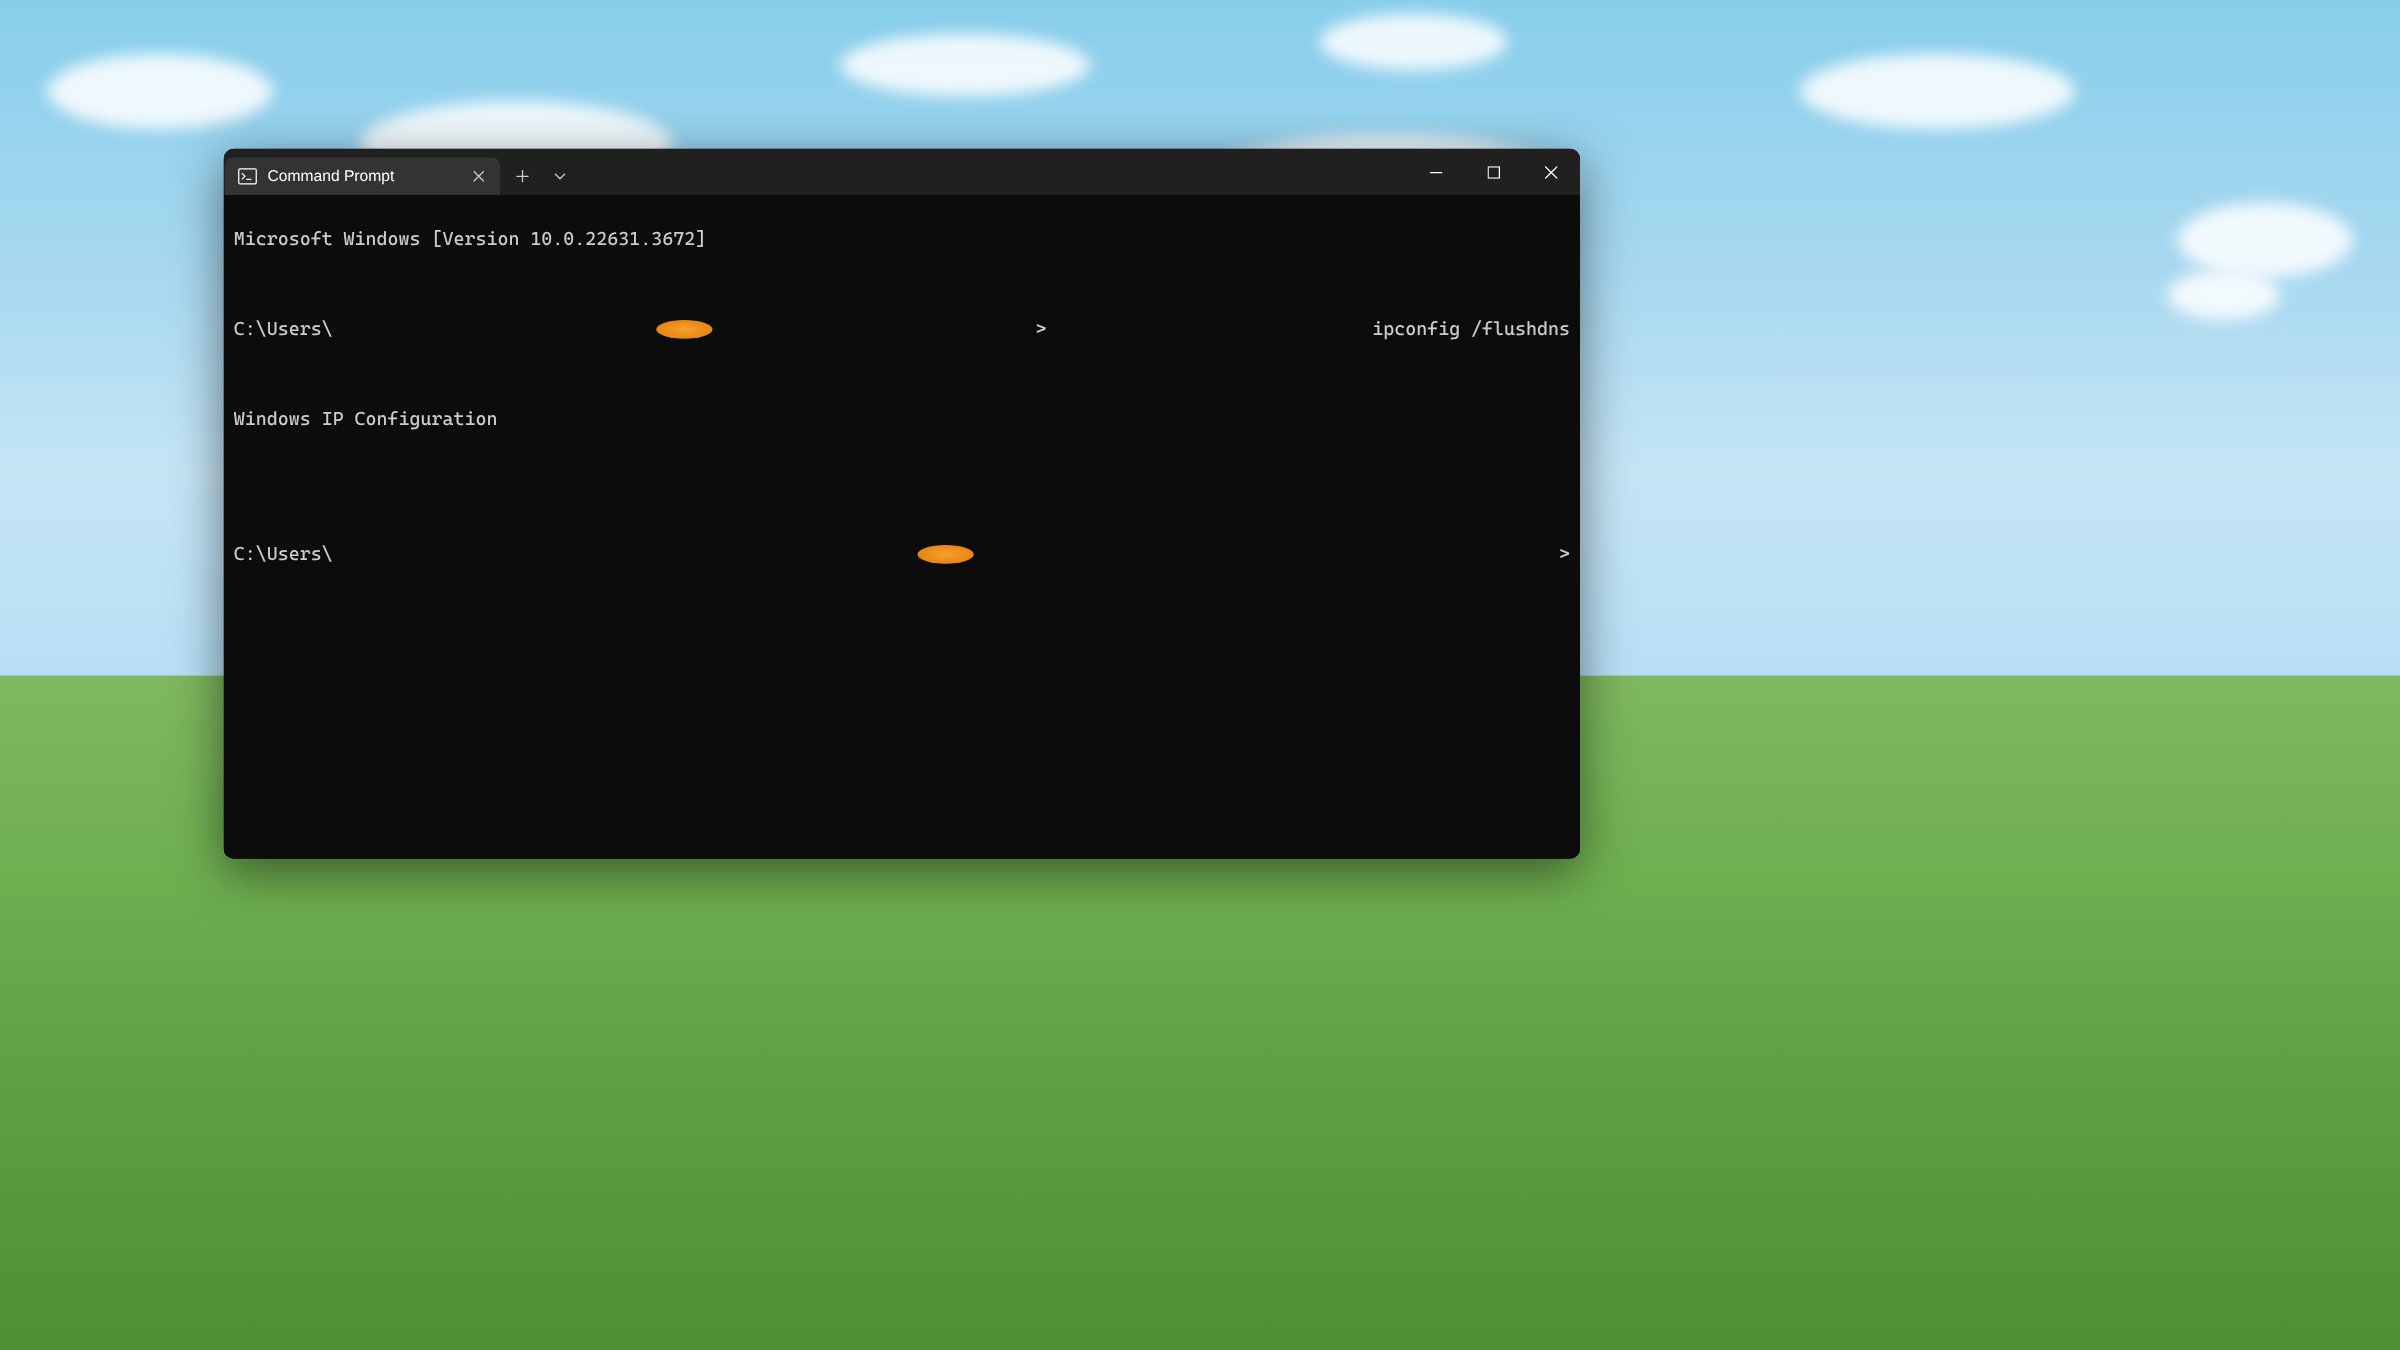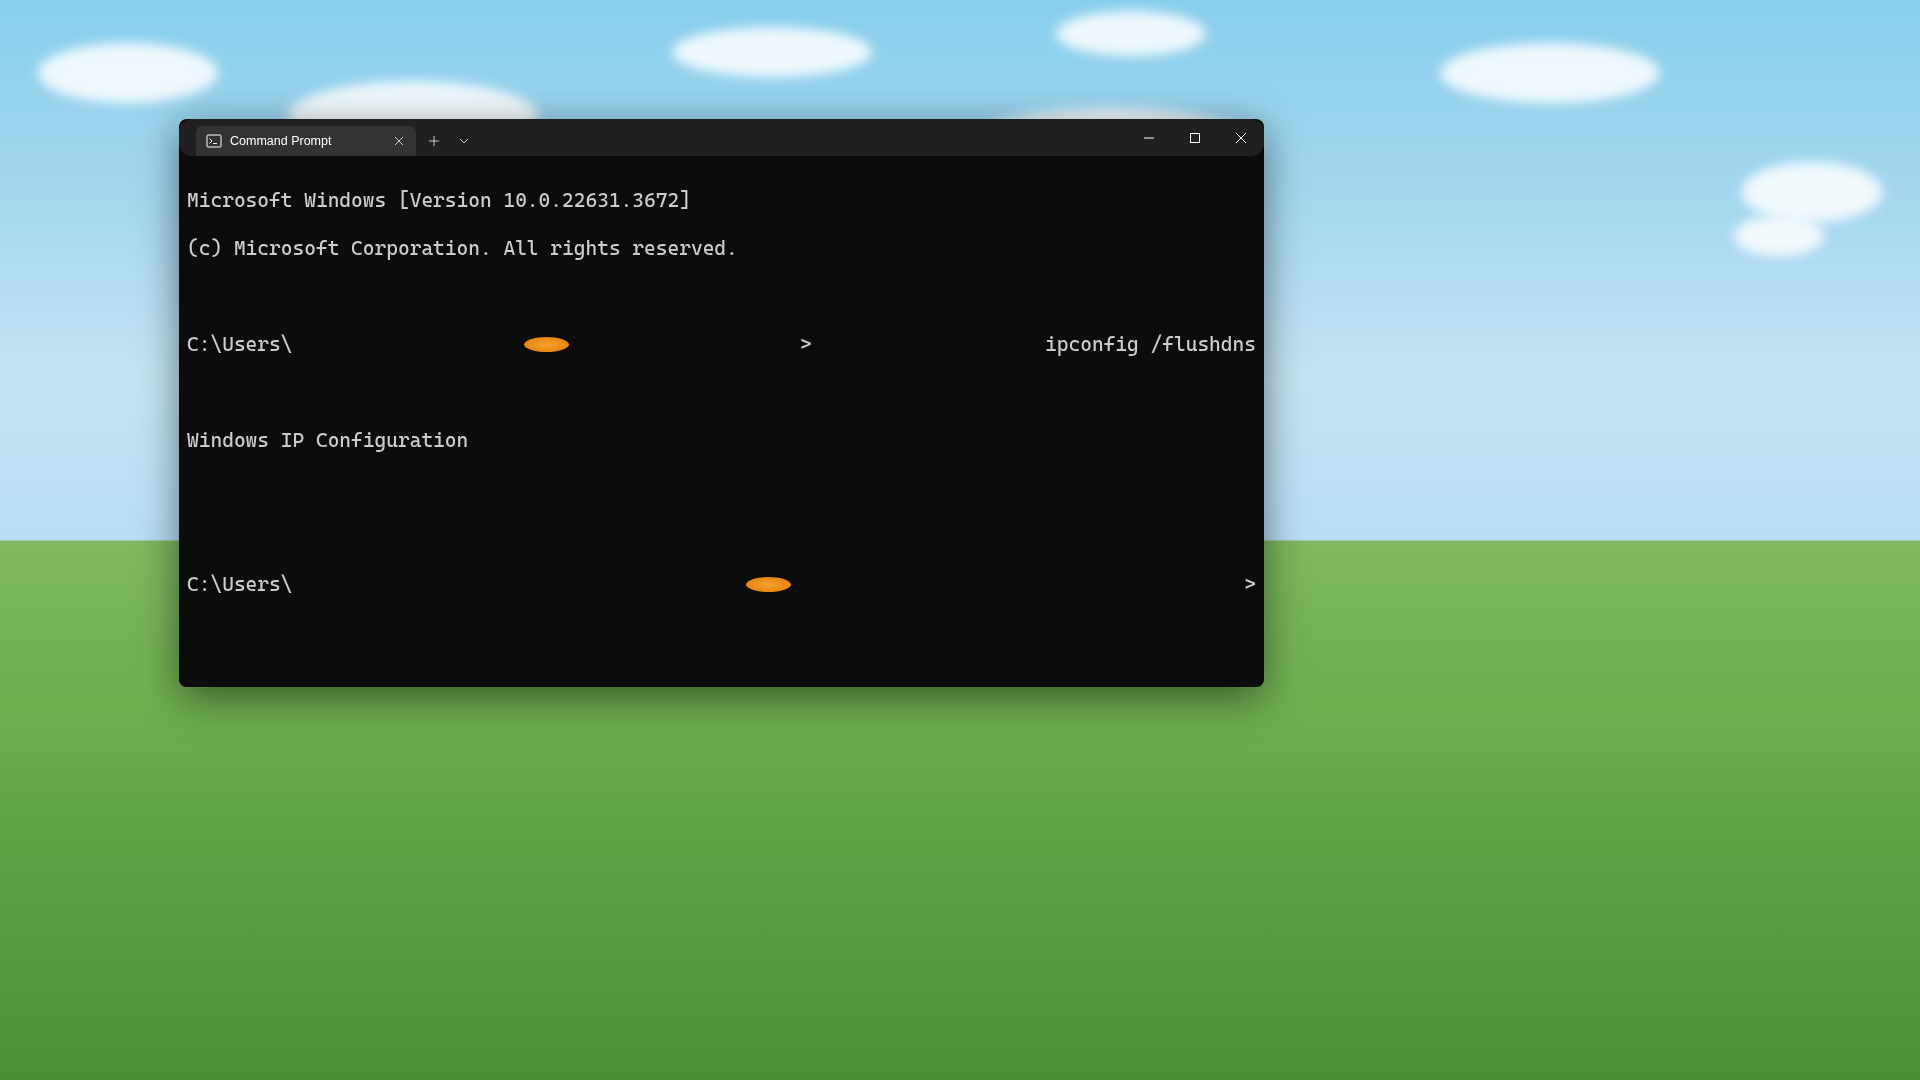--- a/index.html
+++ b/index.html
@@ -53,23 +53,22 @@
     overflow: hidden;
     display: flex;
     flex-direction: column;
   }
   
   .titlebar {
     height: 37px;
     background: #202020;
     display: flex;
     align-items: flex-end;
-    padding-left: 17px;
+    padding-left: 1px;
     position: relative;
-    border-radius: 13px;
   }
   
   .tab {
     height: 30px;
     background: #333333;
     border-radius: 6px 6px 0 0;
     display: flex;
     align-items: center;
     padding: 0 8px 0 10px;
     min-width: 220px;
@@ -127,21 +126,21 @@
     color: #ffffff;
     cursor: default;
   }
   .win-btn svg { width: 10px; height: 10px; }
   
   .terminal-body {
     flex: 1;
     background: #0c0c0c;
     color: #cccccc;
     font-family: "Cascadia Mono", "Consolas", monospace;
-    font-size: 20px;
+    font-size: 15px;
     line-height: 1.2;
     padding: 8px 8px;
     white-space: pre;
     overflow: hidden;
   }
   
   .term-line { min-height: 18px; display: block; }
   .prompt-line { display: flex; align-items: center; justify-content: space-between; }
   .redact {
     display: inline-block;
@@ -214,21 +213,20 @@
       <div class="win-btn close-btn">
         <svg viewBox="0 0 10 10">
             <path d="M0 0 L10 10 M10 0 L0 10" stroke="currentColor" stroke-width="1"></path>
           </svg>
       </div>
     </div>
   </div>
 
   <div class="terminal-body">
 <span class="term-line">Microsoft Windows [Version 10.0.22631.3672]</span>
-<span class="term-line">(c) Microsoft Corporation. All rights reserved.</span>
 <span class="term-line"> </span>
 <span class="term-line prompt-line"><span>C:\Users\</span><span class="redact"></span><span>&gt;</span><span>ipconfig /flushdns</span></span>
 <span class="term-line"> </span>
 <span class="term-line">Windows IP Configuration</span>
 <span class="term-line"> </span>
 <span class="term-line"> </span>
 <span class="term-line prompt-line"><span>C:\Users\</span><span class="redact"></span><span>&gt;</span></span>
   </div>
 </div>
 

